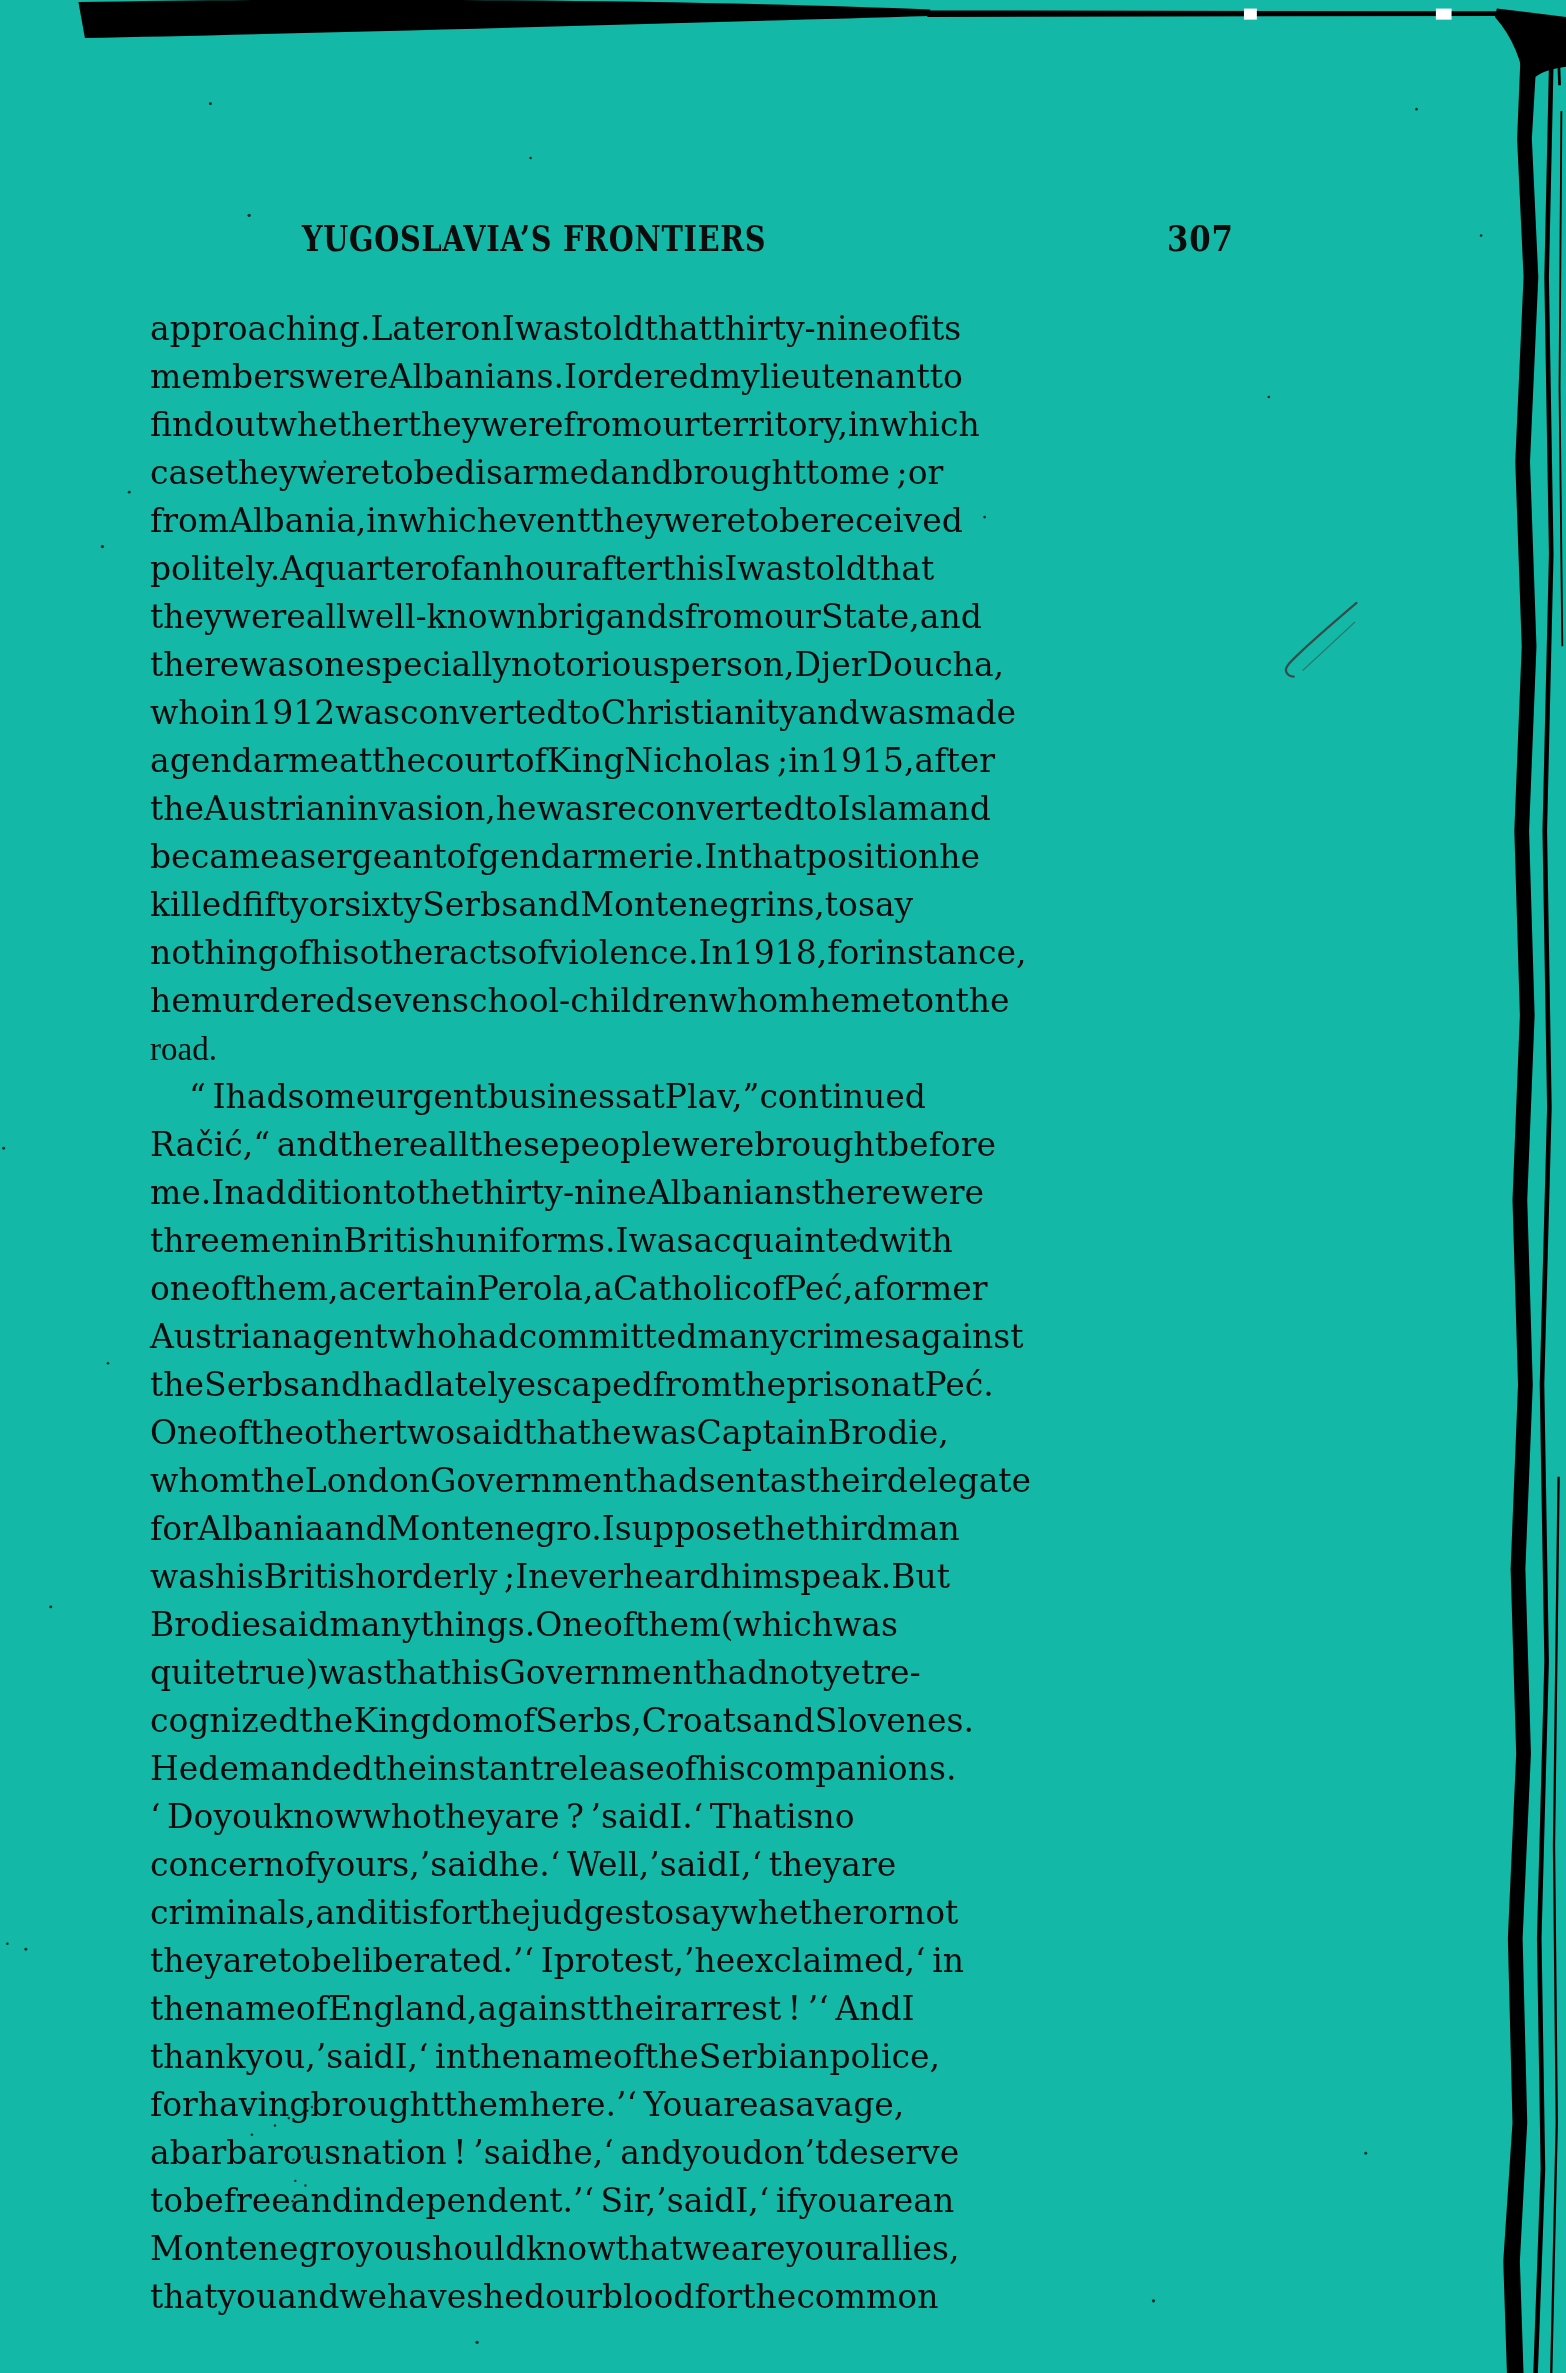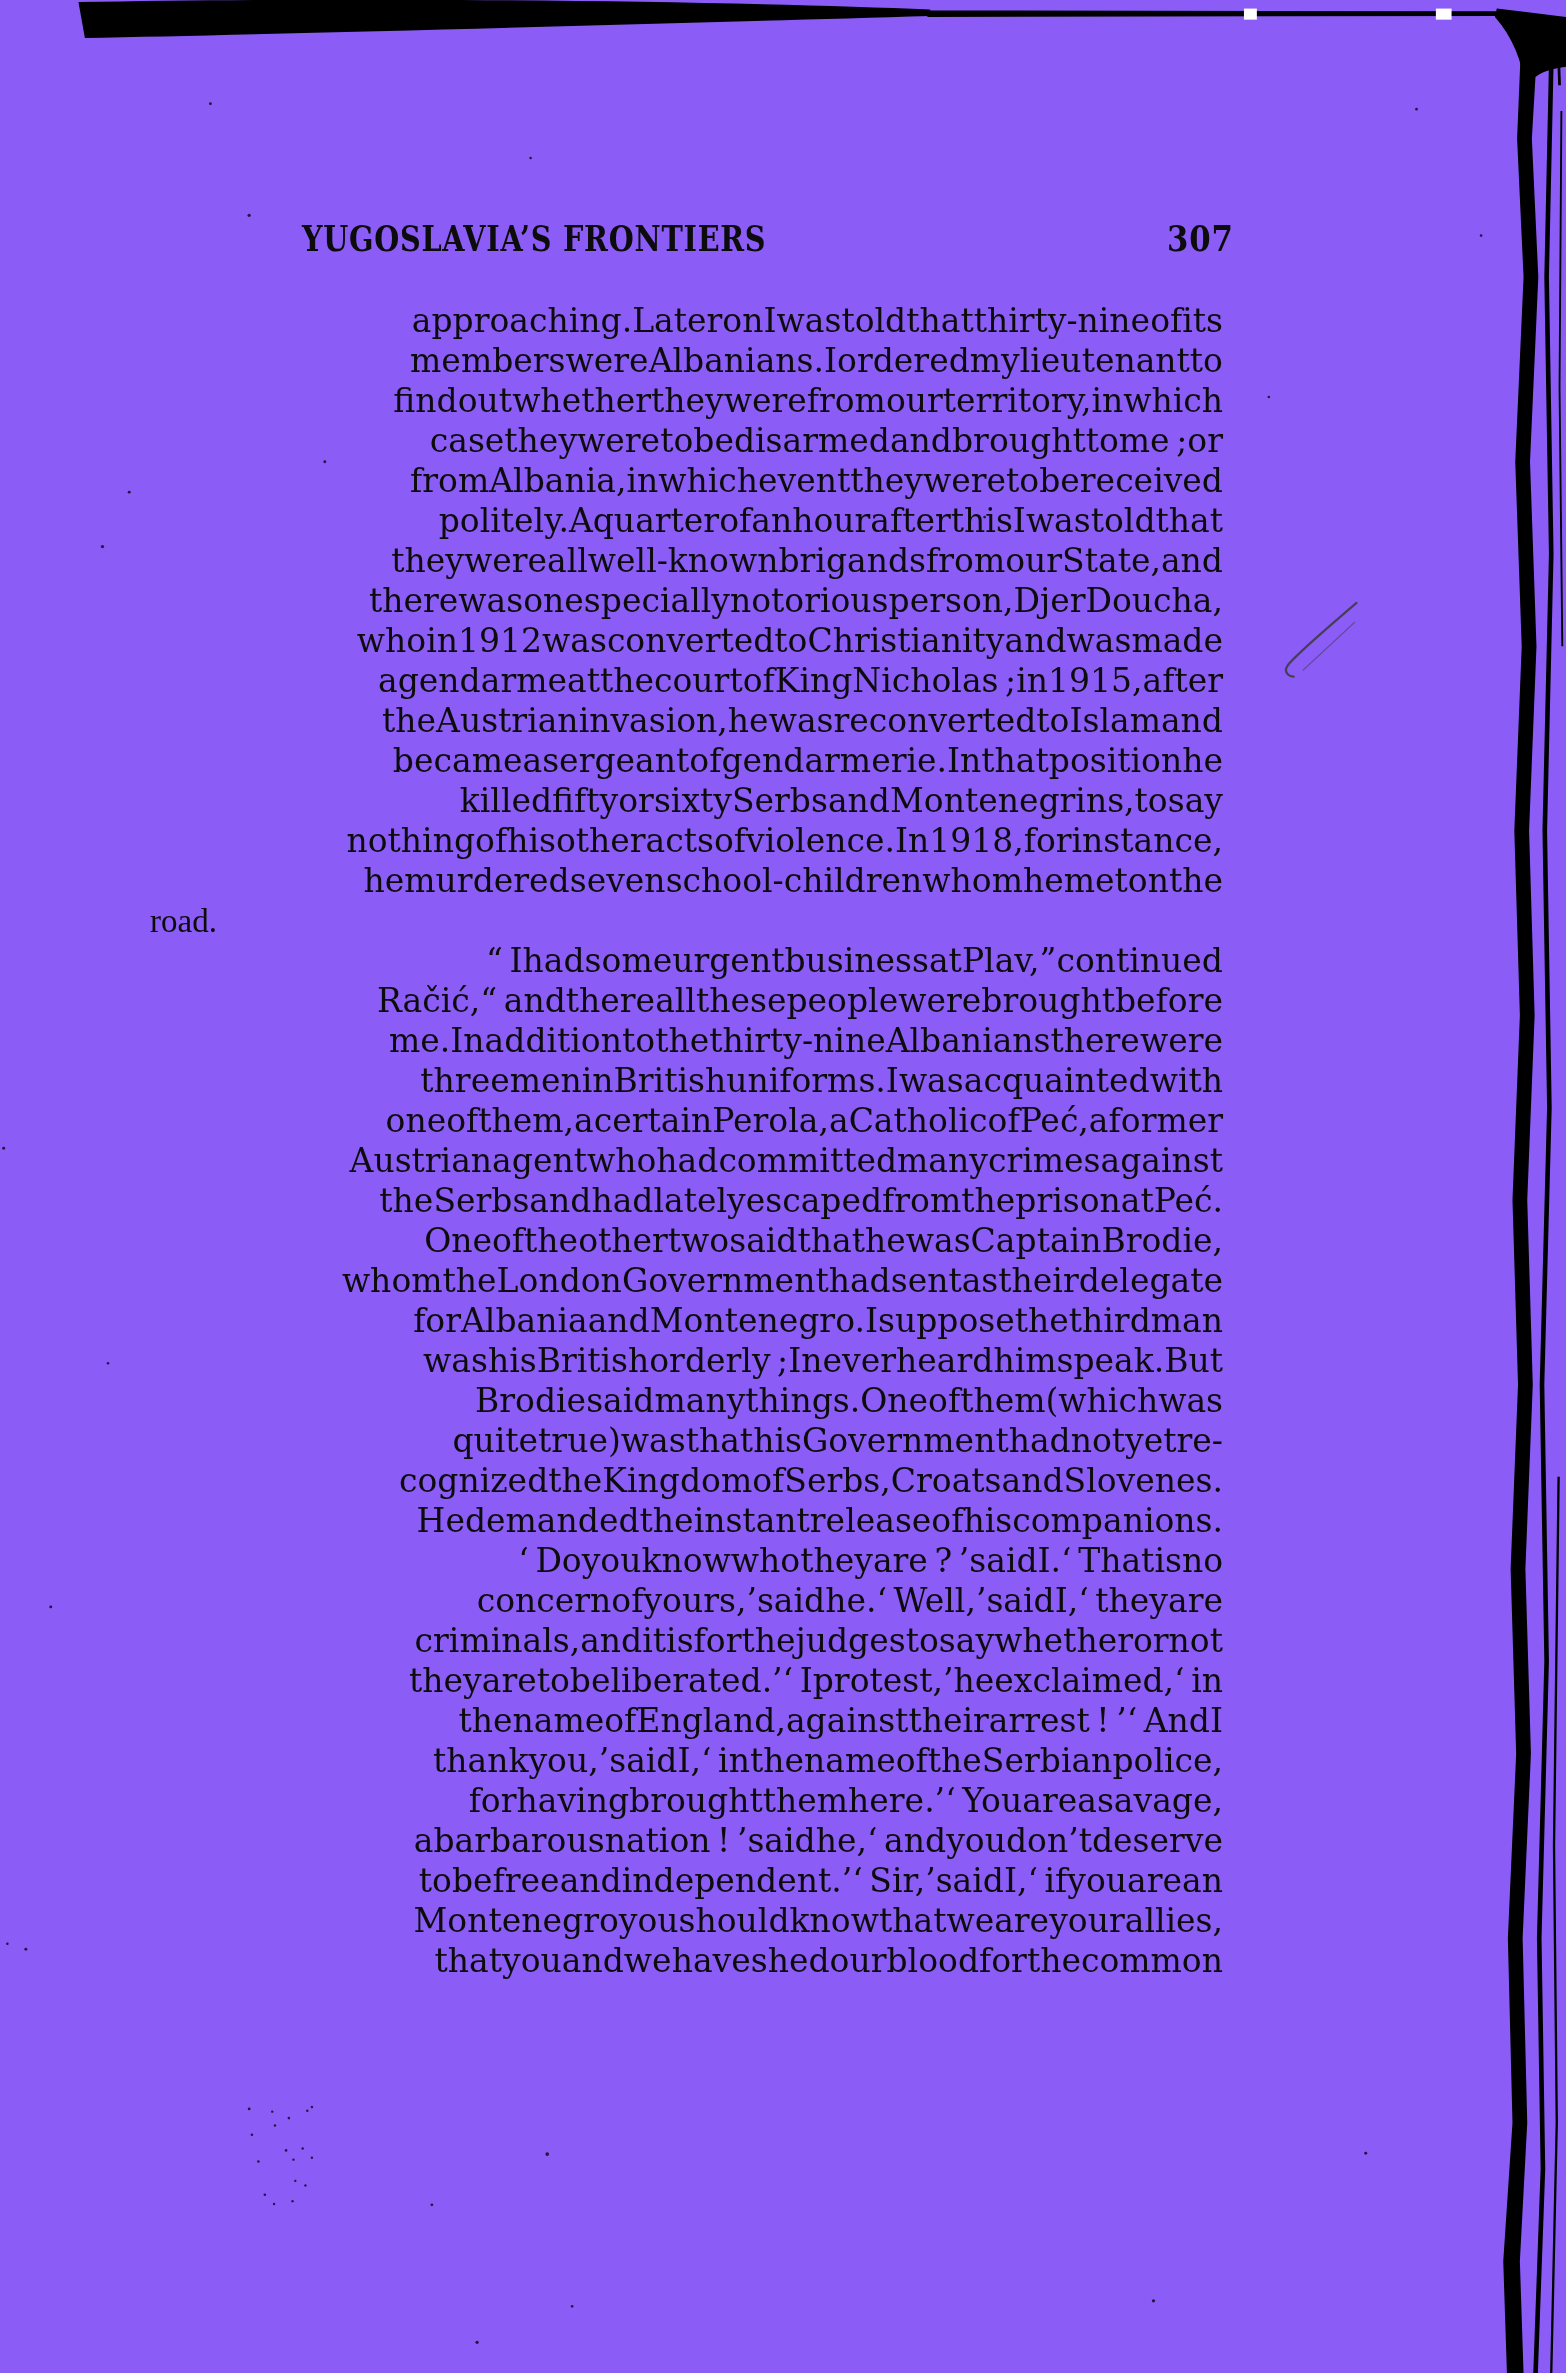--- a/index.html
+++ b/index.html
@@ -3,36 +3,36 @@
 <meta charset="utf-8">
 <style>
   html,body{margin:0;padding:0;}
   body{
     width:1566px;height:2374px;
     background:#ffffff;
     font-family:"DejaVu Serif", serif;
     position:relative;
     overflow:hidden;
   }
-  #scanned-page{position:absolute;inset:0;background:#8b5cf6;color:#0c0c0c;}
+  #scanned-page{position:absolute;inset:0;background:#14b8a6;color:#0c0c0c;}
   
   #running-head{position:absolute;top:218px;left:302px;
     font-size:35px;font-weight:bold;letter-spacing:0.9px;
     transform:scaleX(0.82);transform-origin:left top;white-space:nowrap;}
   #folio{position:absolute;top:218px;left:1167px;
     font-size:35px;font-weight:bold;letter-spacing:0.9px;
     transform:scaleX(0.88);transform-origin:left top;}
   
   #body-text{
     position:absolute;left:150px;top:301px;width:1073px;
     font-size:33px;color:#0c0c0c;
   }
   #body-text .line{
-    display:flex;justify-content:flex-end;
-    height:40px;line-height:40px;white-space:nowrap;
+    display:flex;justify-content:flex-start;
+    height:40px;line-height:40px;white-space:nowrap;margin-top:8px;
   }
   #body-text .line.plain{display:block;font-family:Liberation Serif, serif;}
   #body-text .line.indent{padding-left:39px;}
   #body-text .it{}
   
   #artifacts{position:absolute;inset:0;pointer-events:none;}
 </style>
 </head>
 <body>
 

